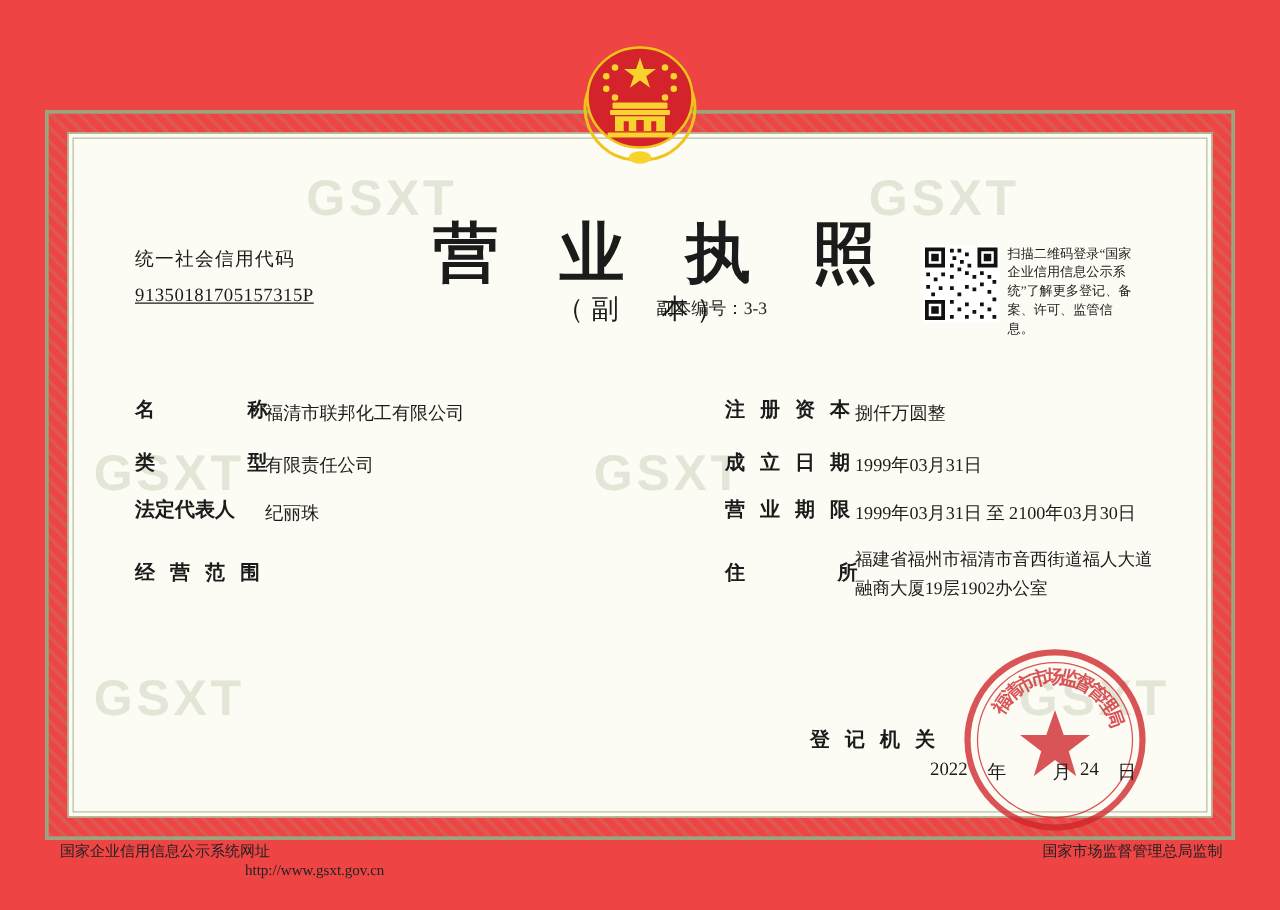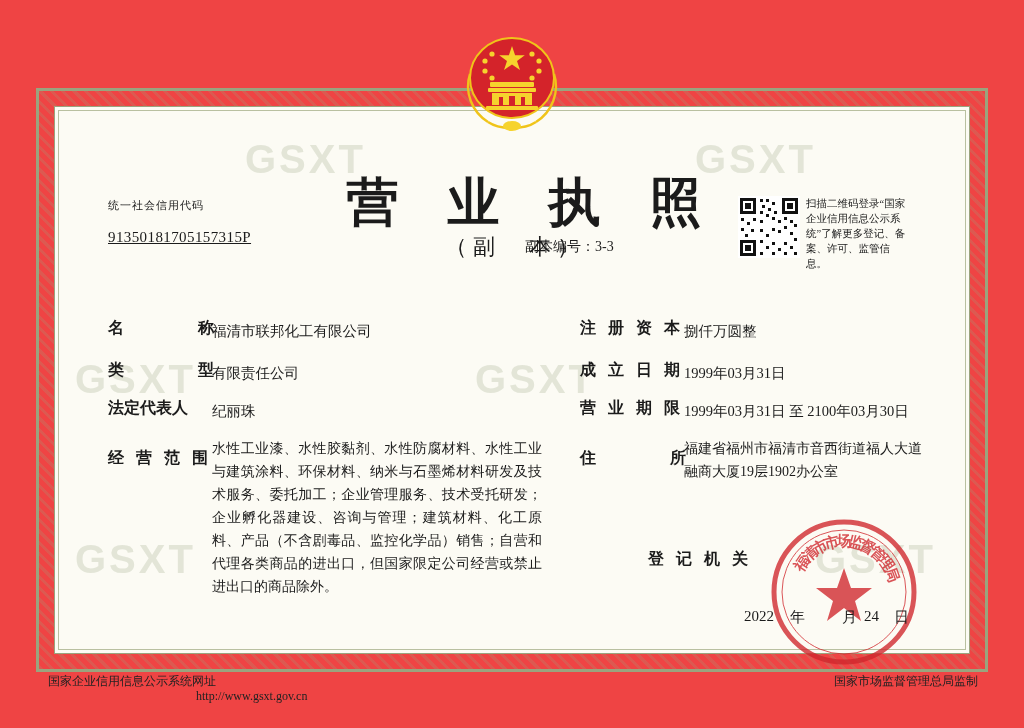--- a/index.html
+++ b/index.html
@@ -109,21 +109,21 @@
     top: 238px;
     font-size: 14px;
     color: #1b1b1b;
   }
 
   
   .code-label {
     position: absolute;
     left: 108px;
     top: 198px;
-    font-size: 11px;
+    font-size: 15px;
     color: #1b1b1b;
     letter-spacing: 1px;
   }
   .code-value {
     position: absolute;
     left: 108px;
     top: 229px;
     font-size: 15px;
     font-family: "Liberation Serif", serif;
     color: #1b1b1b;
@@ -186,21 +186,21 @@
     width: 250px;
     font-size: 14px;
     line-height: 23px;
     color: #1b1b1b;
   }
 
   
   .registry-label {
     position: absolute;
     left: 648px;
-    top: 549px;
+    top: 582px;
     font-size: 16px;
     font-weight: bold;
     letter-spacing: 4px;
     color: #1b1b1b;
   }
   .date-line {
     position: absolute;
     left: 744px;
     top: 608px;
     width: 190px;
@@ -380,21 +380,20 @@
   <div class="field-label spread4" style="left:108px; top:318px;">名　　称</div>
   <div class="field-value" style="left:212px; top:320px;">福清市联邦化工有限公司</div>
 
   <div class="field-label spread4" style="left:108px; top:360px;">类　　型</div>
   <div class="field-value" style="left:212px; top:362px;">有限责任公司</div>
 
   <div class="field-label" style="left:108px; top:398px;">法定代表人</div>
   <div class="field-value" style="left:212px; top:400px;">纪丽珠</div>
 
   <div class="field-label" style="left:108px; top:448px; letter-spacing:4px;">经 营 范 围</div>
-  <div class="scope-value">水性工业漆、水性胶黏剂、水性防腐材料、水性工业与建筑涂料、环保材料、纳米与石墨烯材料研发及技术服务、委托加工；企业管理服务、技术受托研发；企业孵化器建设、咨询与管理；建筑材料、化工原料、产品（不含剧毒品、监控化学品）销售；自营和代理各类商品的进出口，但国家限定公司经营或禁止进出口的商品除外。</div>
 
   <div class="field-label" style="left:580px; top:318px; letter-spacing:4px;">注 册 资 本</div>
   <div class="field-value" style="left:684px; top:320px;">捌仟万圆整</div>
 
   <div class="field-label" style="left:580px; top:360px; letter-spacing:4px;">成 立 日 期</div>
   <div class="field-value" style="left:684px; top:362px;">1999年03月31日</div>
 
   <div class="field-label" style="left:580px; top:398px; letter-spacing:4px;">营 业 期 限</div>
   <div class="field-value" style="left:684px; top:400px;">1999年03月31日 至 2100年03月30日</div>
 

